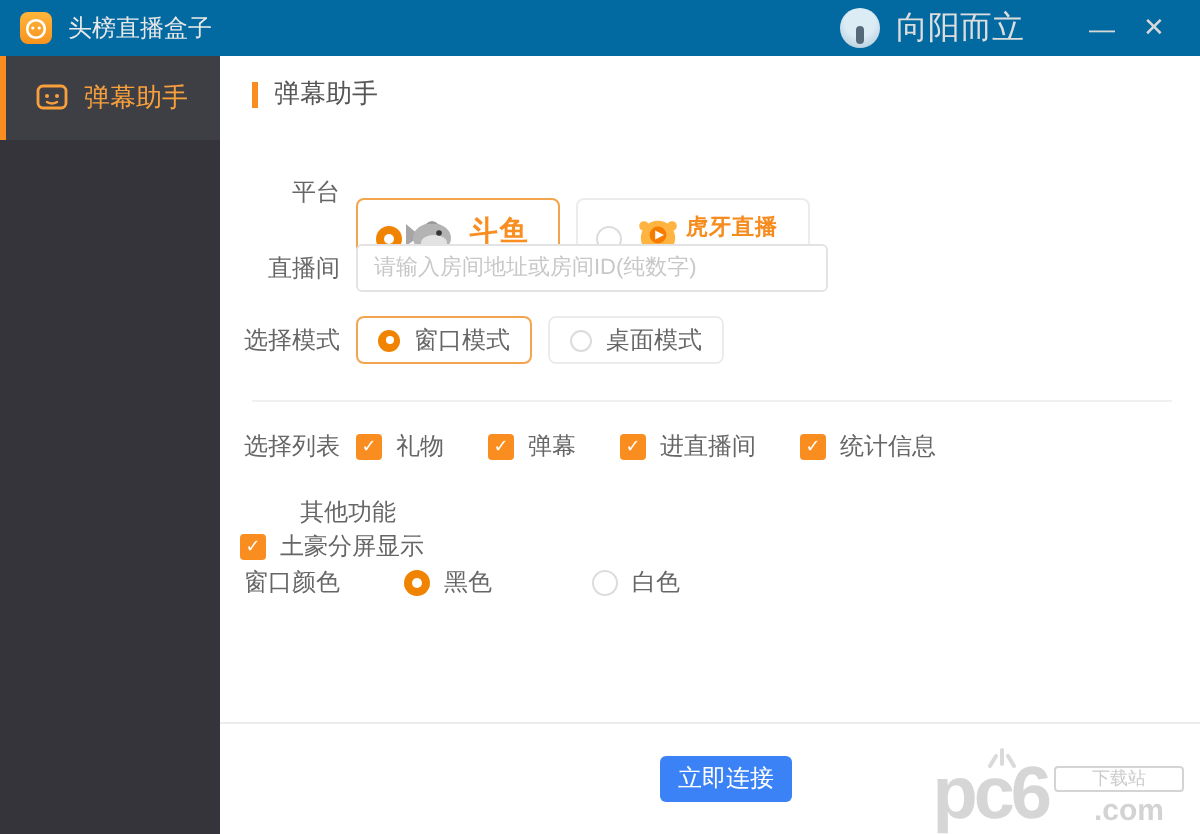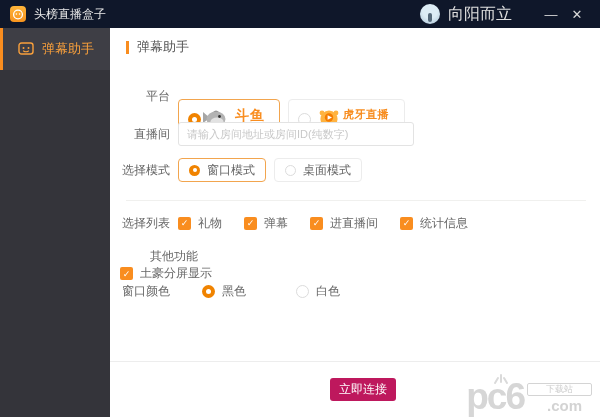--- a/index.html
+++ b/index.html
@@ -2,21 +2,21 @@
 <html><head>
 <meta charset="utf-8">
 <style>
   * { margin:0; padding:0; box-sizing:border-box; }
   html,body { width:600px; height:417px; }
   body { font-family:"Liberation Sans","DejaVu Sans",sans-serif; background:#888; }
   #window { position:relative; width:600px; height:417px; background:#fff; overflow:hidden; }
 
   
   .titlebar { position:absolute; top:0; left:0; width:600px; height:28px;
-    background:#0f172a; display:flex; align-items:center; padding:0 10px; }
+    background:#0369a1; display:flex; align-items:center; padding:0 10px; }
   .app-icon { width:16px; height:16px; border-radius:4px;
     background:linear-gradient(180deg,#ffb53a,#f7931e);
     display:flex; align-items:center; justify-content:center; flex:0 0 auto; }
   .app-title { color:#e9e9e9; font-size:12px; margin-left:8px; }
   .tb-spacer { flex:1; }
   .avatar { width:20px; height:20px; border-radius:50%;
     background:radial-gradient(circle at 50% 35%, #dcecf5 0 45%, #a9c2d4 100%);
     position:relative; overflow:hidden; flex:0 0 auto; }
   .avatar::after { content:""; position:absolute; left:8px; top:9px; width:4px; height:9px; background:#55697a; border-radius:2px; }
   .username { color:#dddddd; font-size:16px; margin-left:8px; }
@@ -82,21 +82,21 @@
   .cb.on { background:#f98d1f; }
   .cb.off { background:#fff; border:1px solid #d9d9d9; }
 
   .radio-item { display:flex; align-items:center; margin-right:26px; font-size:12px; color:#666; cursor:pointer; }
   .radio-item .txt { margin-left:7px; }
 
   .divider { position:absolute; left:16px; right:14px; top:172px; height:1px; background:#f0f0ee; }
   .footer-divider { position:absolute; left:0; right:0; top:333px; height:1px; background:#ededed; }
 
   .connect-btn { position:absolute; top:350px; left:220px; width:66px; height:23px;
-    background:#be185d; border:none; border-radius:3px; color:#fff; font-size:12px;
+    background:#3b82f6; border:none; border-radius:3px; color:#fff; font-size:12px;
     cursor:pointer; font-family:inherit; }
 
   
   .watermark { position:absolute; right:8px; bottom:4px; display:flex; align-items:flex-start; opacity:0.9; }
   .wm-main { font-size:37px; font-weight:bold; color:#d2d2d2; line-height:0.85; letter-spacing:-2px;
     text-shadow:1px 1px 0 #ffffff; }
   .wm-col { display:flex; flex-direction:column; align-items:flex-start; margin-left:3px; margin-top:2px; }
   .wm-badge { font-size:9px; color:#c6c6c6; border:1px solid #d0d0d0; border-radius:2px; padding:0 18px; line-height:1.2; }
   .wm-com { font-size:15px; font-weight:bold; color:#cfcfcf; line-height:1; margin-top:2px;margin-left:20px; }
   .wm-spark { position:absolute; left:26px; top:-8px; }

